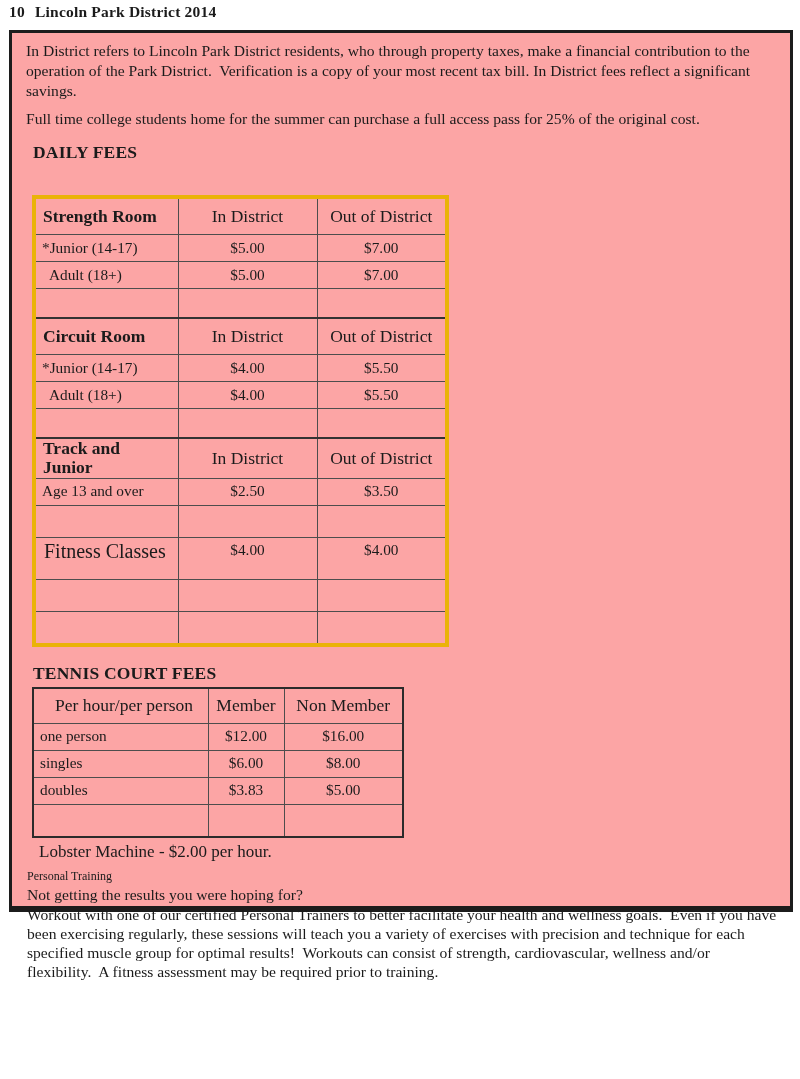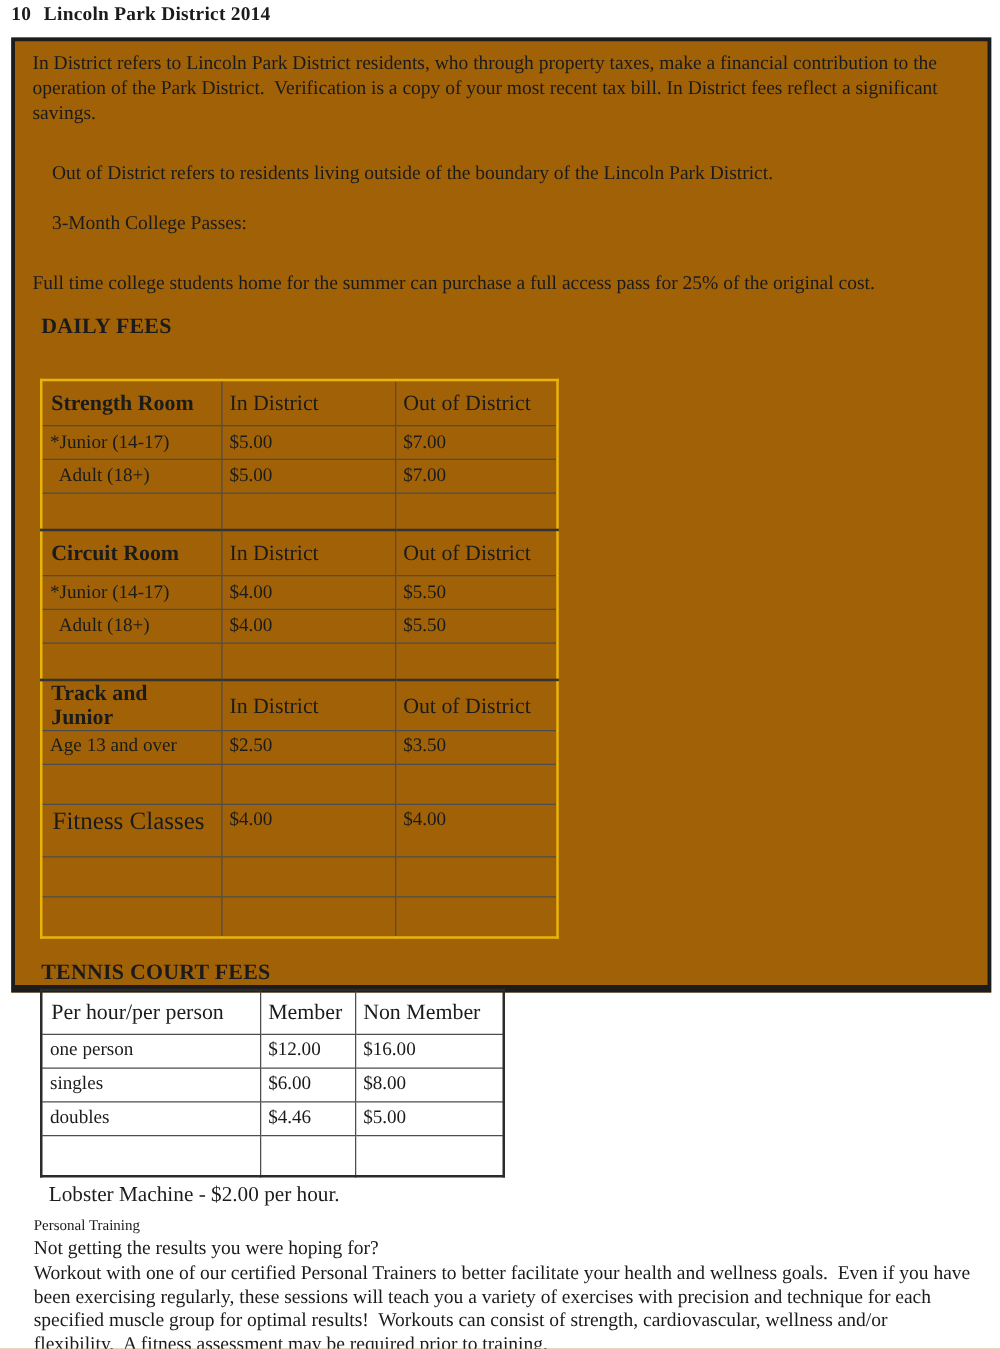--- a/index.html
+++ b/index.html
@@ -10,66 +10,62 @@
   }
   .page-header{
     padding:3px 0 0 9px;font-size:15.5px;font-weight:bold;letter-spacing:.2px;
     height:26px;box-sizing:border-box;
   }
   .page-header .pgnum{display:inline-block;min-width:22px;}
   .page-header .pgtitle{display:inline-block;}
   .content-box{
     margin:4px 7px 0 9px;
     border:3px solid #1c1c1c;border-bottom-width:6px;
-    height:764px;box-sizing:border-box;
+    height:882px;box-sizing:border-box;
     padding:6px 12px 0 12px;
-    background:#a16207;
+    background:#fca5a5;
   }
   .para{font-size:15.6px;line-height:20px;white-space:pre-wrap;margin:2px 0 0 2px;max-width:760px;}
   .para.mt{margin-top:8px;}
   .section-title{font-size:17.5px;font-weight:bold;margin:13px 0 3px 9px;letter-spacing:.2px;}
   table{border-collapse:collapse;table-layout:fixed;margin-left:8px;}
-  table.fees{width:413px;border:2px solid #eab308;margin-top:32px;}
+  table.fees{width:413px;border:4px solid #eab308;margin-top:32px;}
   table.fees col.c1{width:144px;} table.fees col.c2{width:139px;} table.fees col.c3{width:130px;}
   table.tennis{width:370px;border:2px solid #2b2b2b;}
   table.tennis col.c1{width:175px;} table.tennis col.c2{width:76px;} table.tennis col.c3{width:119px;}
   td{border:1px solid #4d4d4d;padding:0 6px;line-height:1.1;overflow:hidden;}
-  td:nth-child(2),td:nth-child(3){}
+  td:nth-child(2),td:nth-child(3){text-align:center;}
   tr.sec td{height:35px;font-size:17.5px;border-top:2px solid #333;}
   tr.sec td:first-child{font-weight:bold;padding-left:7px;}
   tr.sec.first td{border-top:none;}
   tr.data td{height:26px;font-size:15.3px;}
   tr.data td:first-child{padding-left:6px;}
   tr.data td.indent{padding-left:13px;}
   tr.fitness td{height:37px;font-size:15.3px;vertical-align:top;padding-top:4px;}
   tr.fitness td:first-child{font-size:20px;padding-left:8px;padding-top:2px;}
   tr.empty td{height:28px;}
   tr.empty.tall td{height:31px;}
   tr.tsec td{height:34px;font-size:17.5px;}
-  tr.tsec td:first-child{padding-left:7px;}
+  tr.tsec td:first-child{padding-left:21px;}
   .lobster{font-size:17px;margin:4px 0 0 15px;}
   .pt-heading{font-size:12px;font-weight:normal;margin:7px 0 0 3px;}
   .pt-para{font-size:15.6px;line-height:19px;white-space:pre-wrap;margin:1px 0 0 3px;max-width:762px;}
 </style>
 </head>
 <body>
 
 <div class="page-header">
   <span class="pgnum">10</span>
   <span class="pgtitle">Lincoln Park District 2014</span>
 </div>
 
 <div class="content-box">
 
   <div class="para">In District refers to Lincoln Park District residents, who through property taxes, make a financial contribution to the operation of the Park District.  Verification is a copy of your most recent tax bill. In District fees reflect a significant savings.</div>
 
-  <div class="para mt">
-    <span>Out of District refers to residents living outside of the boundary of the Lincoln Park District.</span><br>
-    <span>3-Month College Passes:</span>
-  </div>
 
   <div class="para mt">Full time college students home for the summer can purchase a full access pass for 25% of the original cost.</div>
 
   <div class="section-title">DAILY FEES</div>
 
   <table class="fees">
     <colgroup>
         <col class="c1">
         <col class="c2">
         <col class="c3">
@@ -167,21 +163,21 @@
         <td>$12.00</td>
         <td>$16.00</td>
       </tr>
       <tr class="data">
         <td>singles</td>
         <td>$6.00</td>
         <td>$8.00</td>
       </tr>
       <tr class="data">
         <td>doubles</td>
-        <td>$4.46</td>
+        <td>$3.83</td>
         <td>$5.00</td>
       </tr>
       <tr class="empty tall">
           <td></td>
           <td></td>
           <td></td>
         </tr>
     </tbody>
   </table>
 

